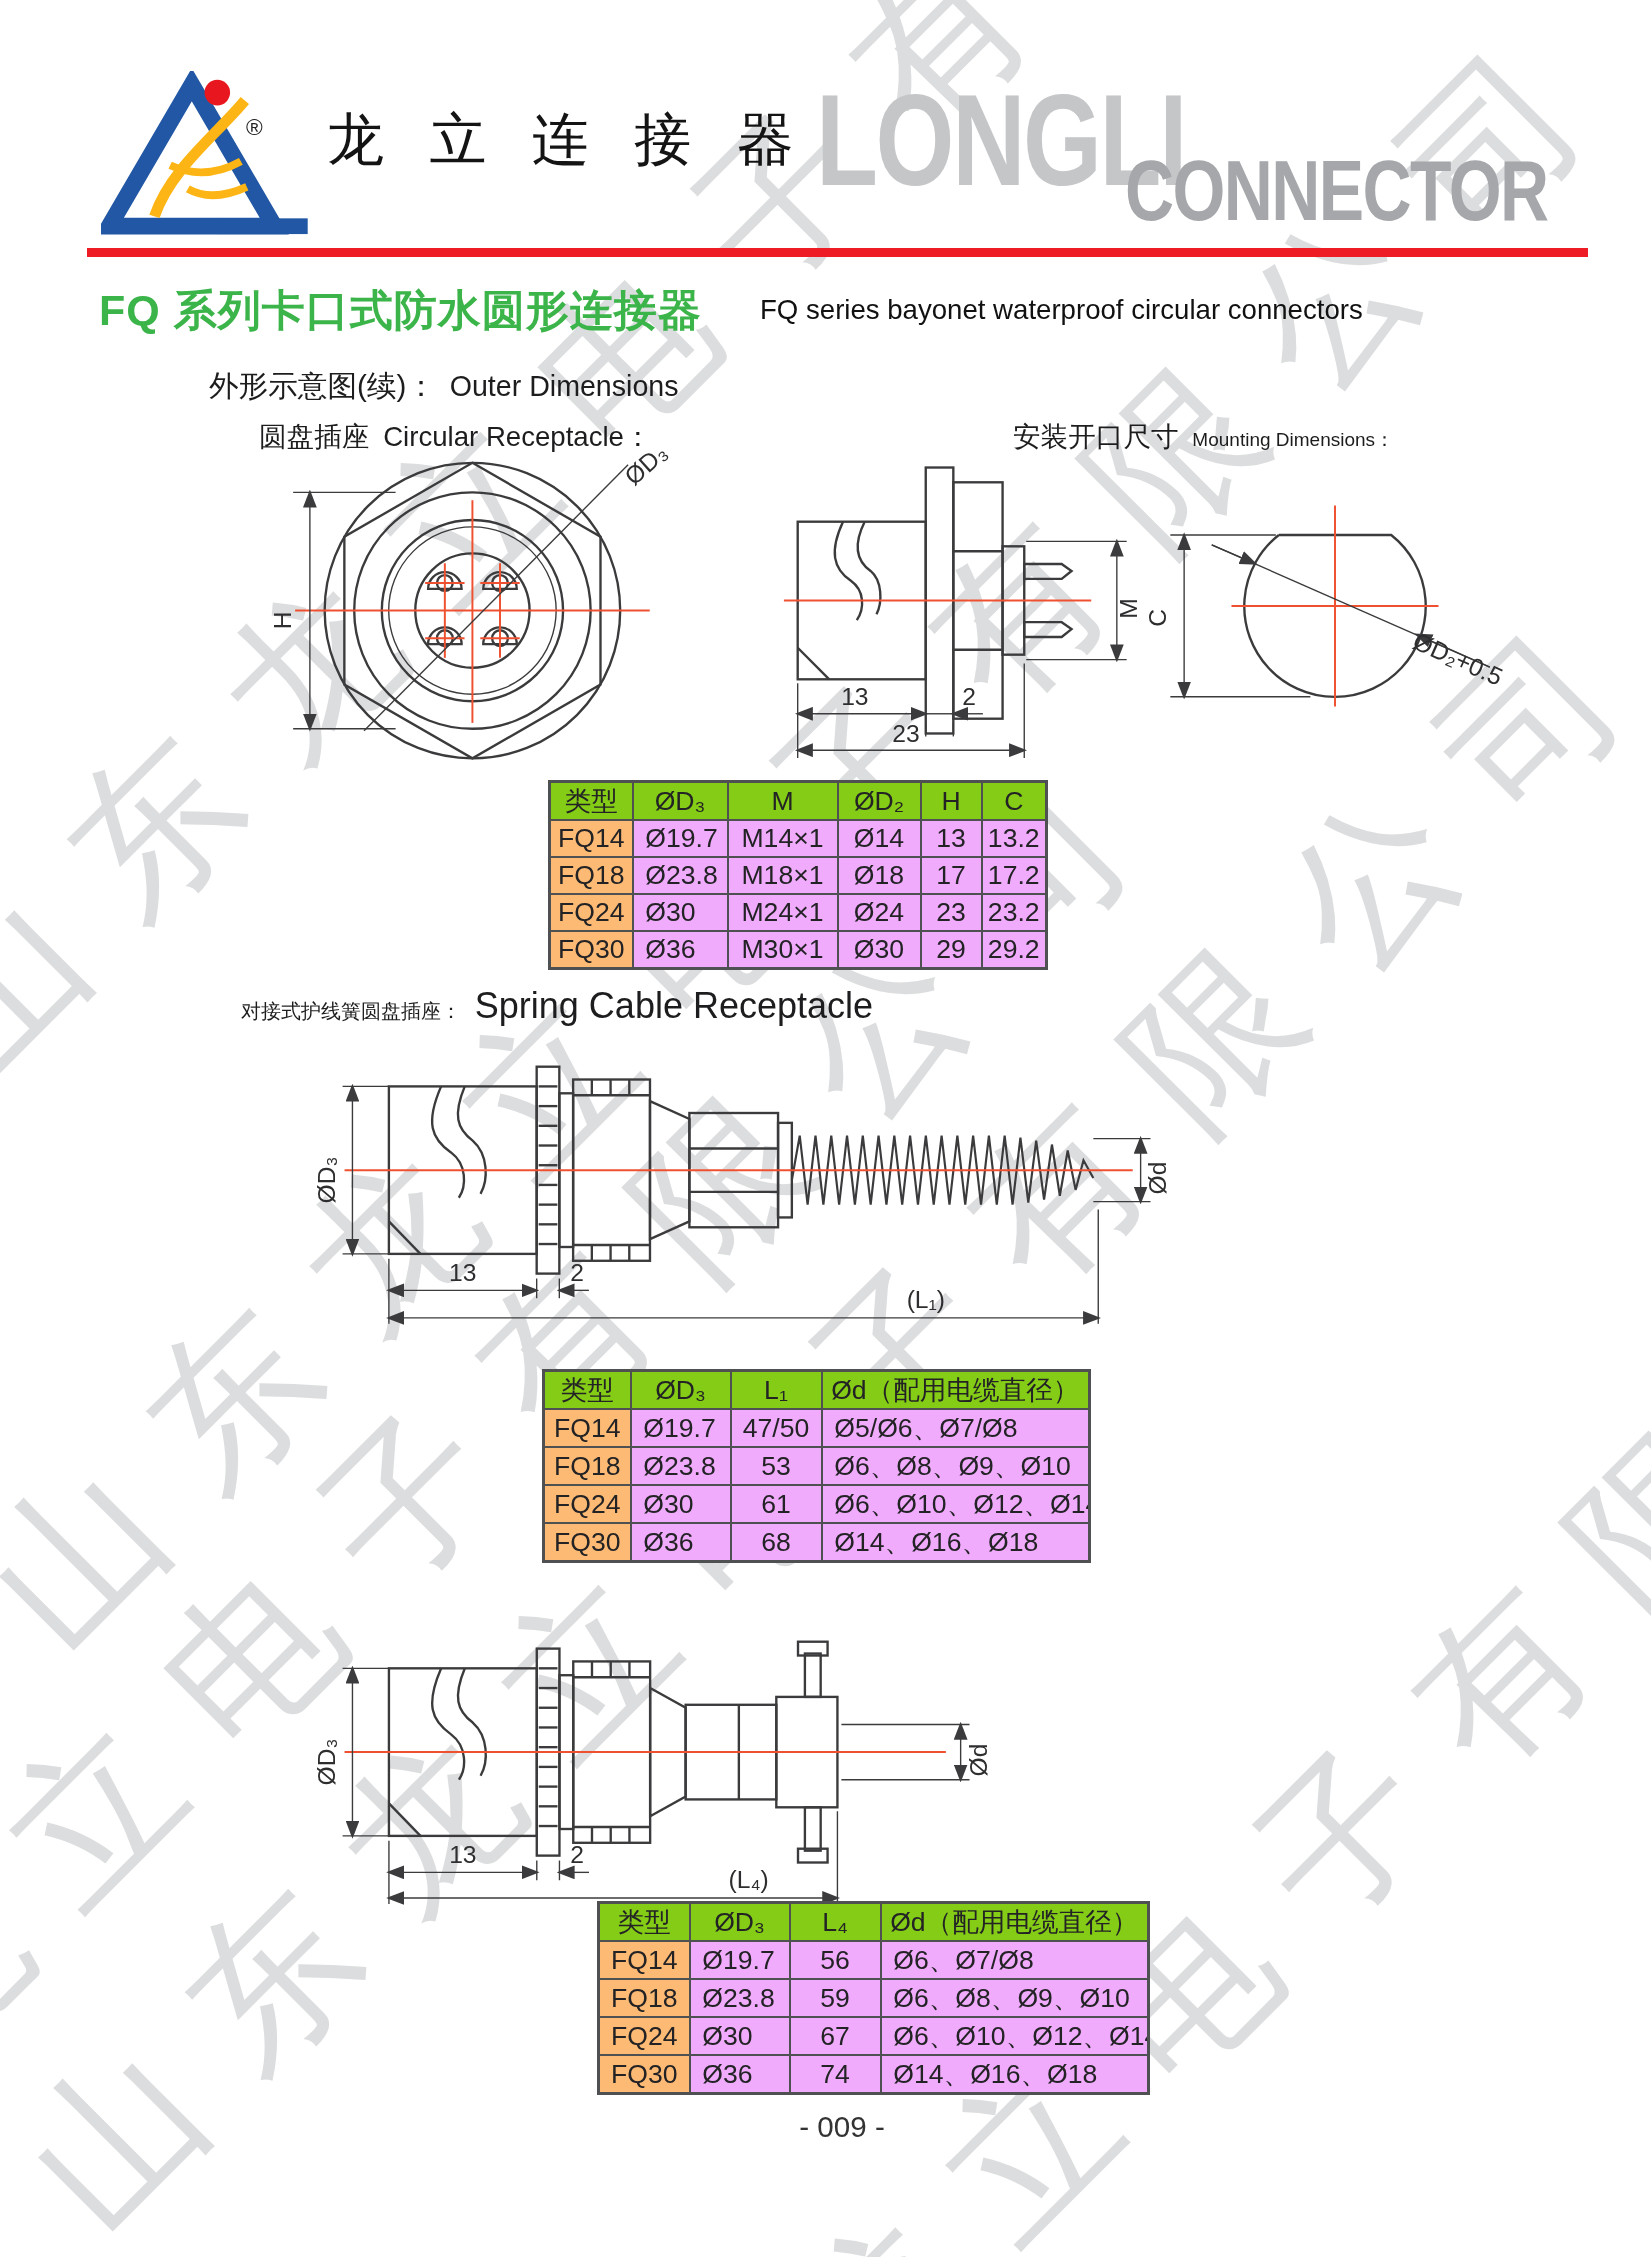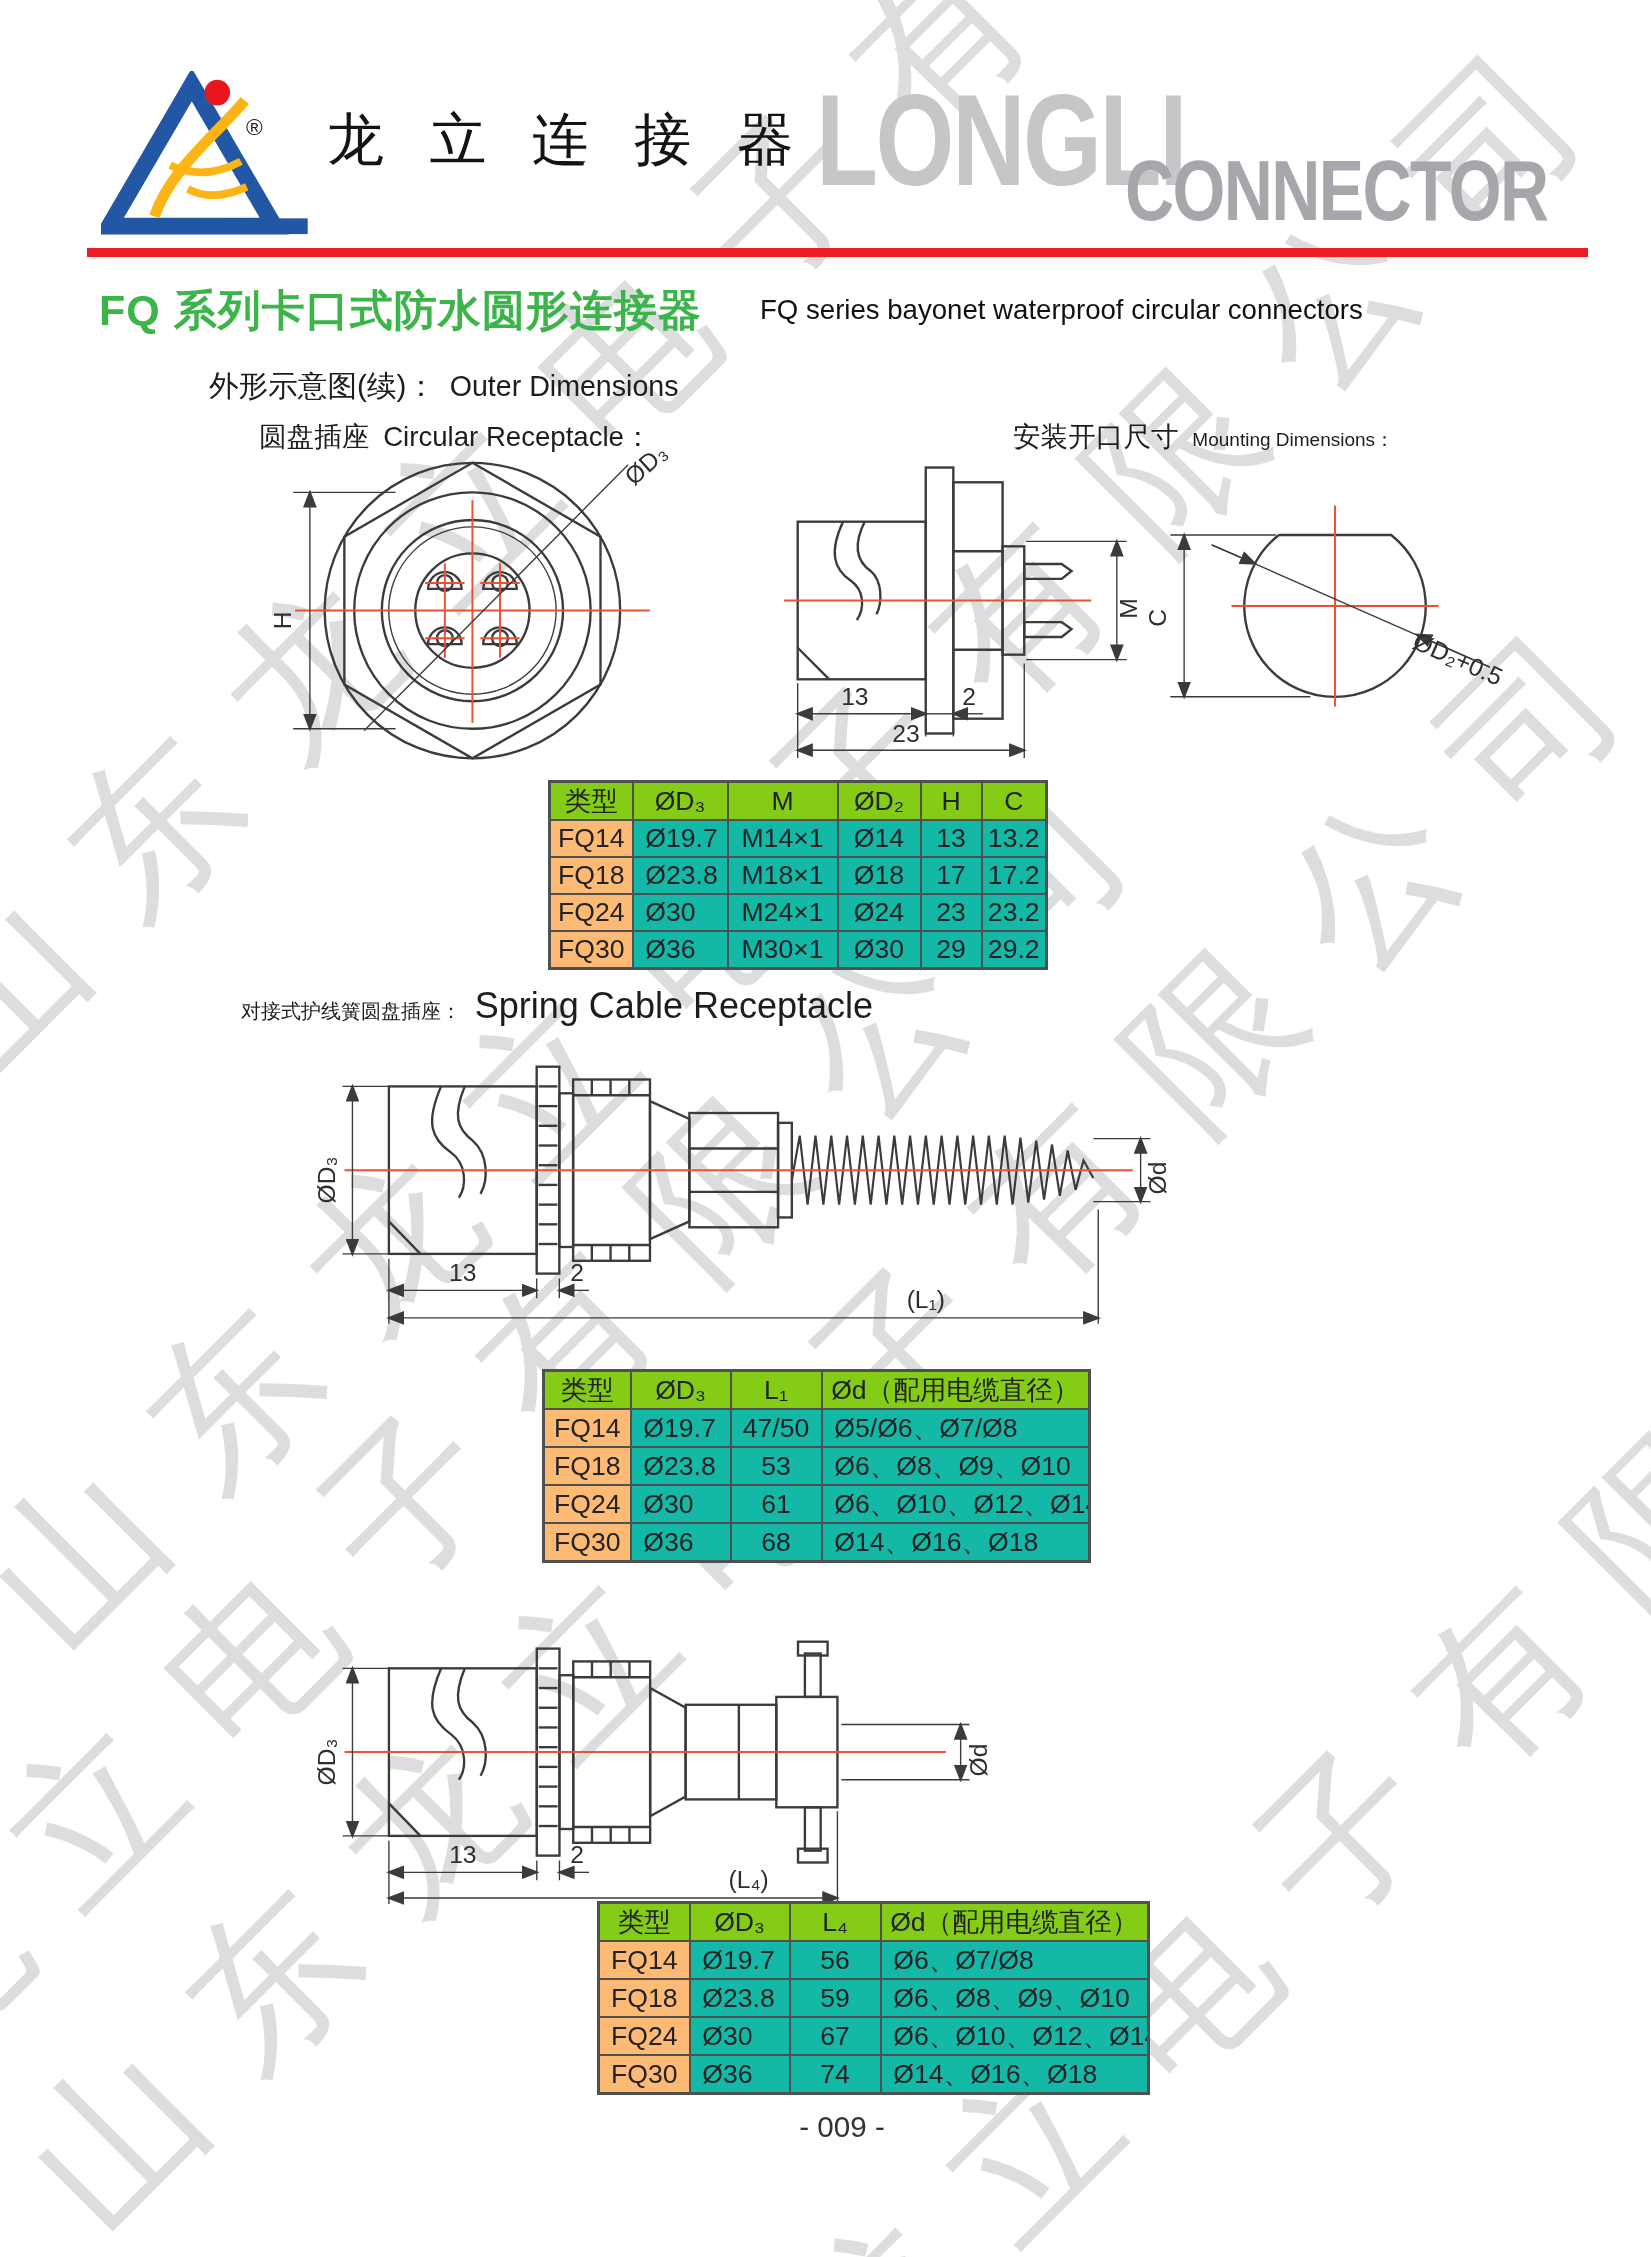--- a/index.html
+++ b/index.html
@@ -25,21 +25,21 @@
   .title-en{font-size:27.6px;font-weight:500;color:#111;}
   .h-cn{font-size:29.6px;color:#1d1d1f;}
   .h-en{font-size:28.6px;color:#1d1d1f;}
   .lblrow{display:flex;gap:13.8px;align-items:baseline;}
   
   table.tbl{border-collapse:collapse;table-layout:fixed;font-size:26.6px;color:#232325;
             background:#ececee;border:3px solid #4f5052;}
   table.tbl th,table.tbl td{border:2px solid #4f5052;height:35px;padding:0;text-align:center;
             overflow:hidden;white-space:nowrap;font-weight:400;}
   table.tbl th{background:#84cc16;}
-  table.tbl td{background:#14b8a6;}
+  table.tbl td{background:#f0abfc;}
   table.tbl td.rowhead{background:#fdba74;}
   table.tbl td.col-left{text-align:left;padding-left:11.8px;}
   
   svg text{font-family:"Liberation Sans","DejaVu Sans",sans-serif;font-size:25px;fill:#2e2e30;}
   .footer{width:1652px;text-align:center;font-size:29.6px;color:#333;}
 </style>
 </head>
 <body>
 
 <div class="page">

